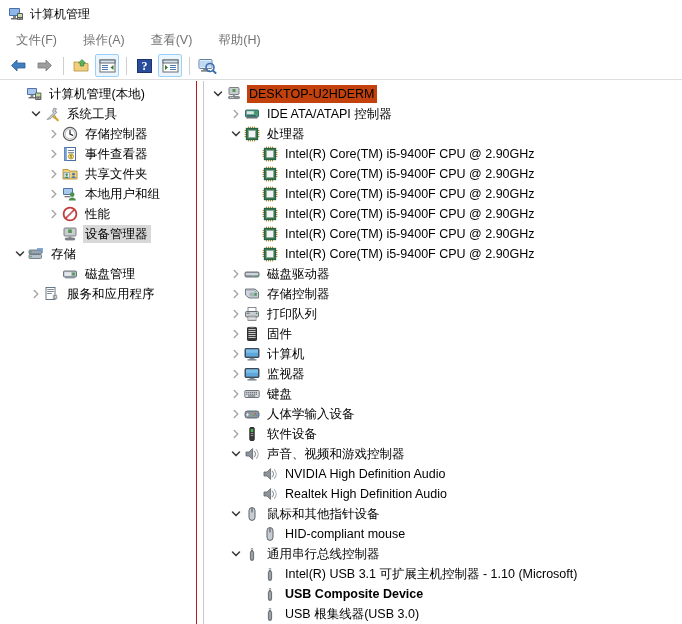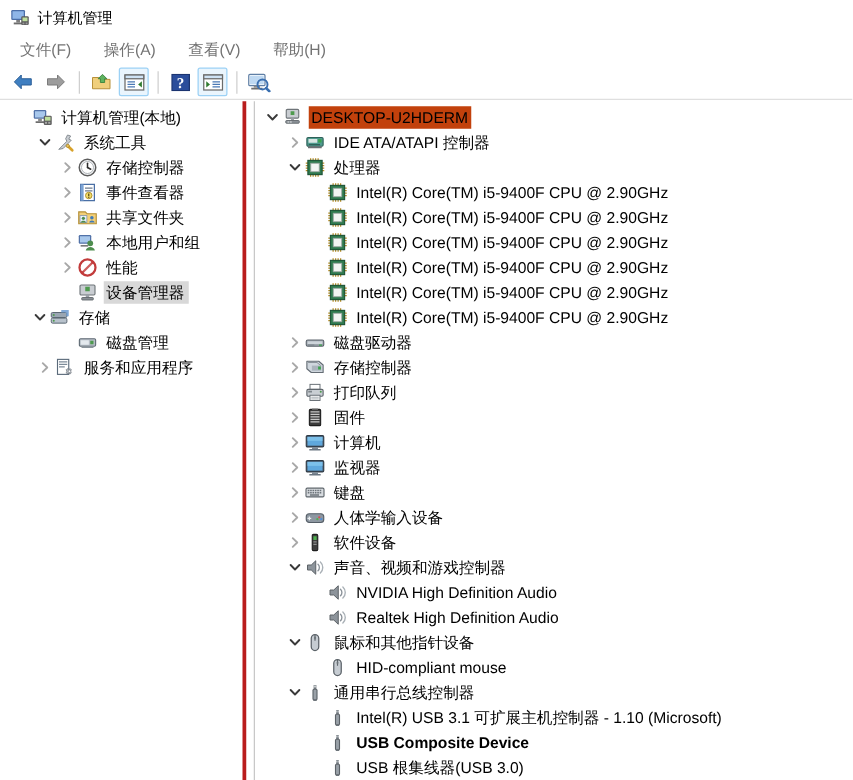--- a/index.html
+++ b/index.html
@@ -89,21 +89,21 @@
     left: 0;
     top: 81px;
     width: 682px;
     height: 543px;
     display: flex;
   }
   .pane-left {
     width: 197px;
     height: 100%;
     background: #ffffff;
-    border-right: 3px solid #b91c1c;
+    border-right: 1px solid #b91c1c;
     box-sizing: border-box;
     position: relative;
     overflow: hidden;
   }
   .splitter {
     width: 7px;
     height: 100%;
     background: #ffffff;
     border-right: 1px solid #c8c8c8;
     box-sizing: border-box;
@@ -387,21 +387,21 @@
           <span class="ico">
             <svg width="16" height="16" viewBox="0 0 16 16">
       <rect x="2" y="2" width="12" height="8" rx="1" fill="#c9cdd2" stroke="#6e7478" stroke-width="0.9"></rect>
       <rect x="6.2" y="3.4" width="3.6" height="3.6" fill="#4e9a4e"></rect>
       <rect x="6.6" y="10" width="2.8" height="2" fill="#9aa0a6"></rect>
       <rect x="3.4" y="12" width="9.2" height="2" rx="0.5" fill="#8a9096" stroke="#5f6569" stroke-width="0.7"></rect>
     </svg>
           </span>
           <span class="lbl">设备管理器</span>
         </div>
-        <div class="row" style="padding-left: 24px;">
+        <div class="row" style="padding-left: 12px;">
           <span class="twisty">
             <svg width="10" height="10" viewBox="0 0 10 10">
       <path d="M1.5 3 L5 6.6 L8.5 3" fill="none" stroke="#3a3a3a" stroke-width="1.5" stroke-linecap="round" stroke-linejoin="round"></path>
             </svg>
           </span>
           <span class="ico">
             <svg width="16" height="16" viewBox="0 0 16 16">
       <rect x="1" y="4" width="12.5" height="4" rx="1" fill="#9aa6b2" stroke="#5c6874" stroke-width="0.8"></rect>
       <rect x="1" y="8.5" width="12.5" height="4" rx="1" fill="#b8c2cc" stroke="#5c6874" stroke-width="0.8"></rect>
       <circle cx="3" cy="6" r="0.8" fill="#4e9a4e"></circle>

